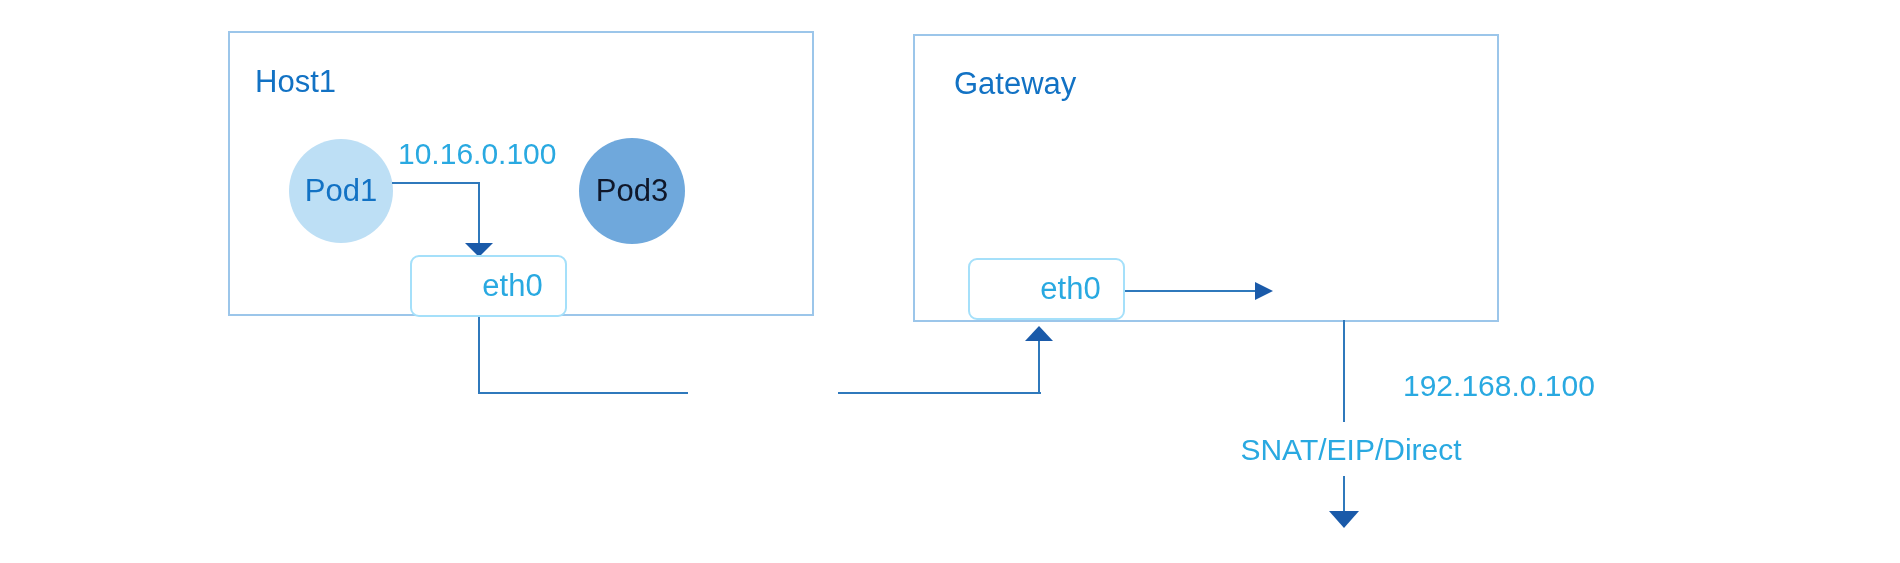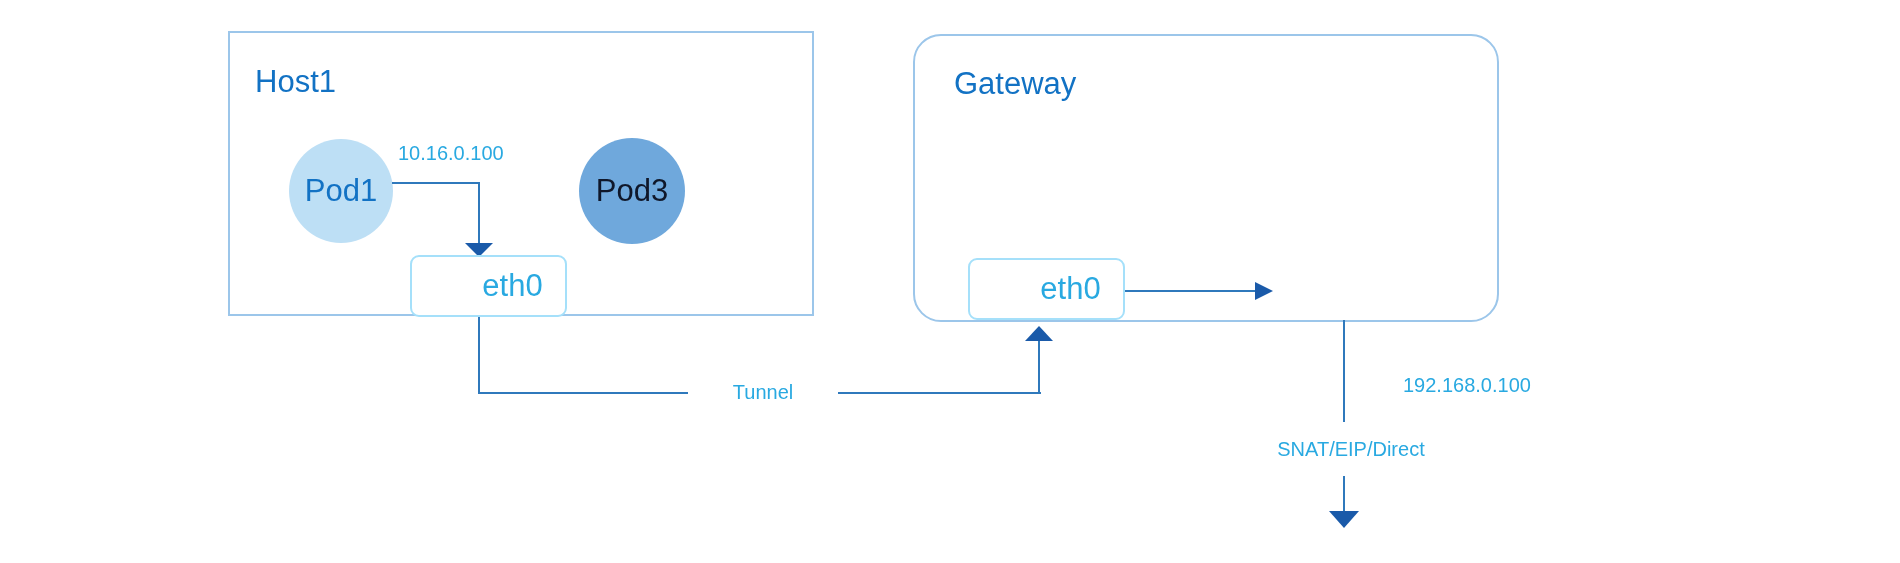--- a/index.html
+++ b/index.html
@@ -18,21 +18,21 @@
   
   .outer-box {
     position: absolute;
     border: 2px solid #9cc6ea;
     background: transparent;
     box-sizing: border-box;
     z-index: 1;
     margin-left: 16px;
   }
   .box-host1   { left: 212px; top: 31px;  width: 586px; height: 285px; }
-  .box-gateway { left: 897px; top: 34px;  width: 586px; height: 288px; border-radius: 28px; }
+  .box-gateway { left: 897px; top: 34px;  width: 586px; height: 288px; }
   .box-title {
     position: absolute;
     font-size: 31px;
     line-height: 31px;
     color: #1272c4;
     white-space: nowrap;
   }
   .title-host1   { left: 25px; top: 33px; }
   .title-gateway { left: 39px; top: 32px; }
 
@@ -114,21 +114,21 @@
   .a-down-egress {
     left: 1329px; top: 511px;
     border-left: 15px solid transparent;
     border-right: 15px solid transparent;
     border-top: 17px solid #1a5aa9;
   }
 
   
   .flabel {
     position: absolute;
-    font-size: 20px;
+    font-size: 30px;
     line-height: 31px;
     color: #29a9e1;
     white-space: nowrap;
     z-index: 4;
   }
   .lbl-pod-ip  { left: 398px;  top: 138px; }
   .lbl-tunnel  { left: 688px;  top: 377px; width: 150px; text-align: center; background: #ffffff; }
   .lbl-gw-ip   { left: 1403px; top: 370px; }
   .lbl-egress  { left: 1238px; top: 434px; width: 226px; text-align: center; background: #ffffff; }
 </style>
@@ -160,21 +160,20 @@
   <div class="eth-box eth-gw-eth0">
     <span>eth0</span>
   </div>
 
   <div class="line l-pod1-h"></div>
   <div class="line l-pod1-v"></div>
   <div class="arrow a-down-pod1"></div>
 
   <div class="line l-eth0-down"></div>
   <div class="line l-tun-left"></div>
-  <div class="flabel lbl-tunnel">Tunnel</div>
   <div class="line l-tun-right"></div>
   <div class="line l-tun-up"></div>
   <div class="arrow a-up-tunnel"></div>
 
   <div class="line l-gw-h"></div>
   <div class="arrow a-right-gw"></div>
 
   <div class="line l-eth1-v1"></div>
   <div class="flabel lbl-gw-ip">192.168.0.100</div>
   <div class="flabel lbl-egress">SNAT/EIP/Direct</div>

